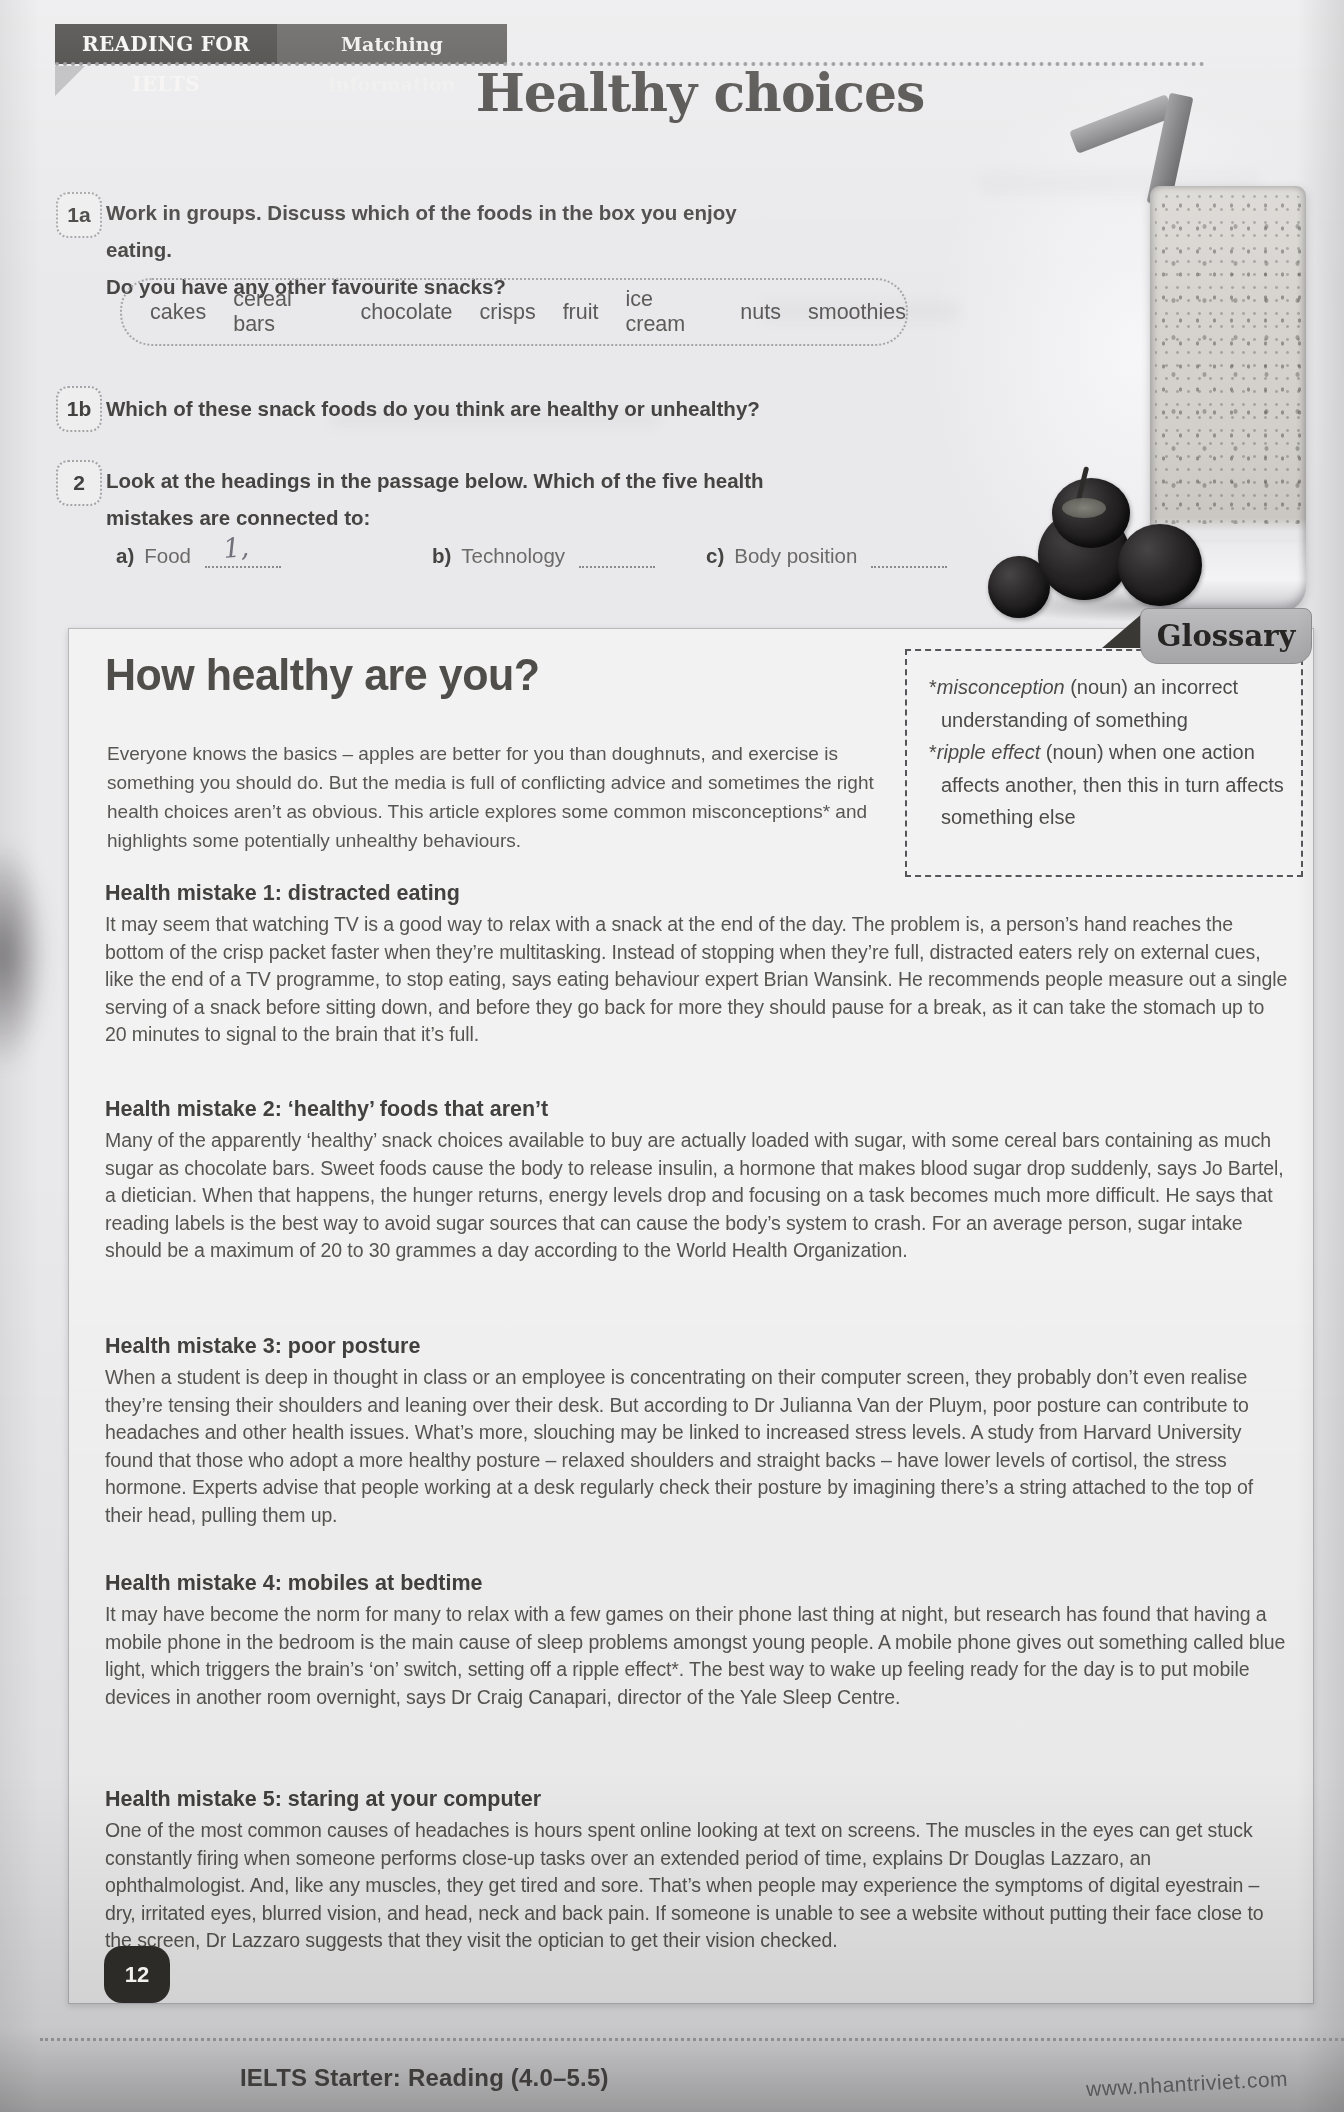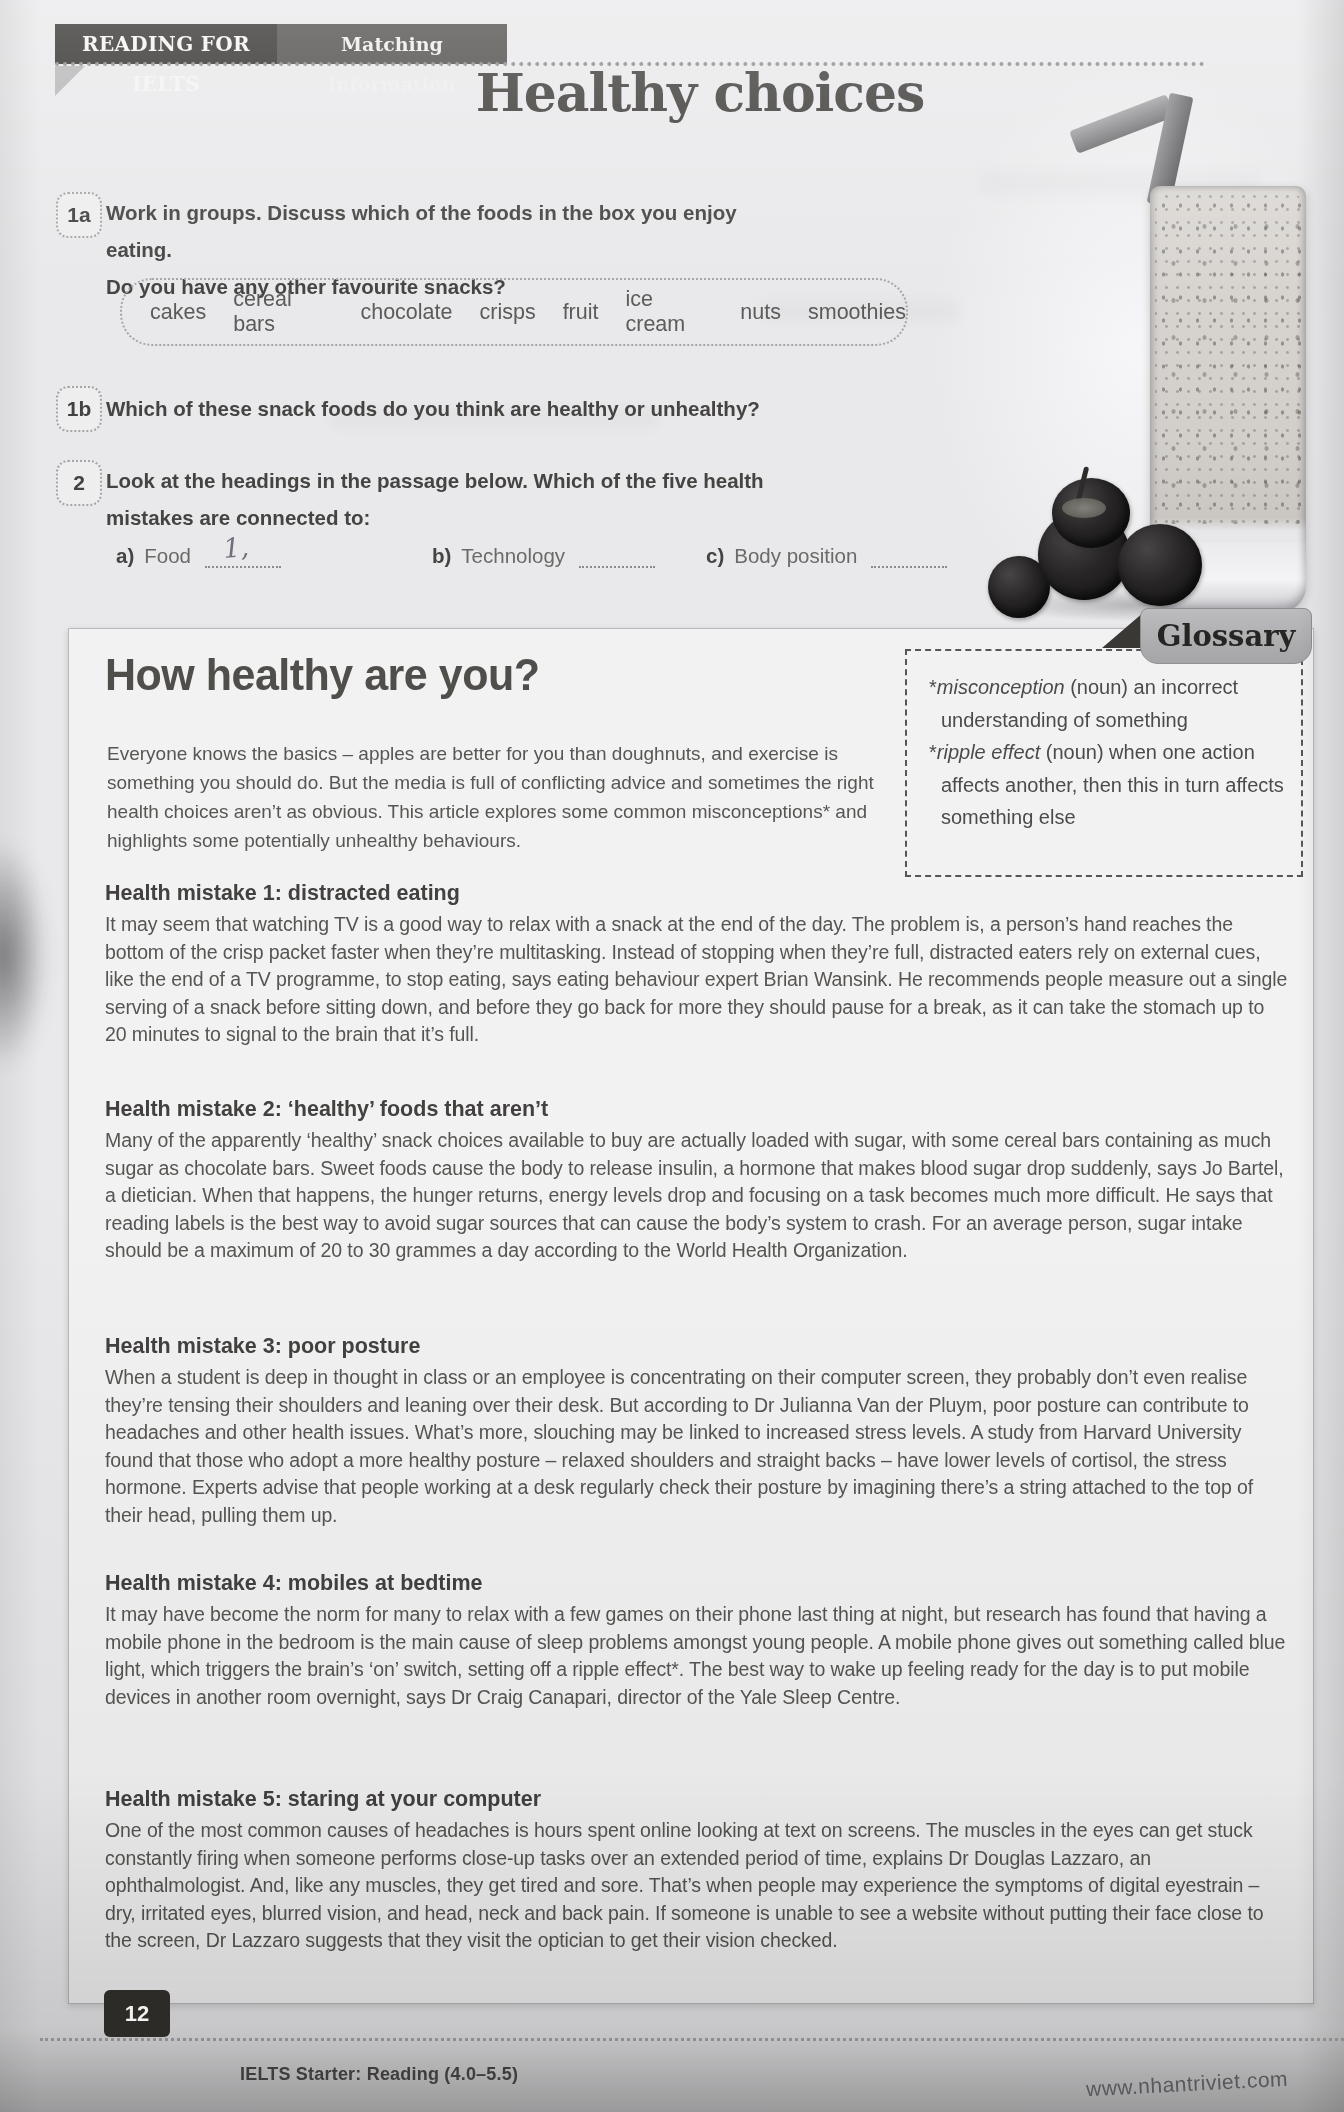--- a/index.html
+++ b/index.html
@@ -86,23 +86,23 @@
   .gloss-tab{left:1140px;top:608px;width:170px;height:54px;background:linear-gradient(180deg,#bcbbbd,#a5a4a6);
     border:1px solid #8f8e90;border-radius:8px 8px 18px 18px;z-index:5;
     display:flex;align-items:center;justify-content:center;
     font-family:"DejaVu Serif",serif;font-weight:bold;font-size:29px;color:#262524;}
   .gloss-pointer{left:1102px;top:612px;width:0;height:0;z-index:4;
     border-bottom:36px solid #393835;border-left:42px solid transparent;}
   .section-head{left:36px;font-size:21.5px;font-weight:bold;color:#42413f;}
   .section-body{left:36px;width:1186px;font-size:19.5px;line-height:27.6px;color:#575551;letter-spacing:-.1px;}
   
   .footer-dots{left:40px;top:2038px;width:1304px;height:0;border-top:3px dotted #8e8d90;z-index:51;}
-  .page-badge{left:104px;top:1990px;width:66px;height:47px;background:#2d2b28;border-radius:6px;z-index:51;
+  .page-badge{left:104px;top:1946px;width:66px;height:57px;background:#2d2b28;border-radius:18px;z-index:51;
     color:#f2f1ef;font-weight:bold;font-size:22px;display:flex;align-items:center;justify-content:center;}
-  .footer-book{left:240px;top:2064px;font-weight:bold;font-size:18px;color:#3e3d3b;letter-spacing:.2px;z-index:51;}
+  .footer-book{left:240px;top:2064px;font-weight:bold;font-size:24px;color:#3e3d3b;letter-spacing:.2px;z-index:51;}
   .footer-site{left:1086px;top:2072px;font-size:21px;color:#58575a;transform:rotate(-3deg);z-index:51;letter-spacing:.5px;}
 </style>
 </head>
 <body>
 
 <div class="abs photo-bg"></div>
 <div class="abs showthrough" style="left:980px;top:170px;width:280px;height:26px;"></div>
 <div class="abs showthrough" style="left:760px;top:300px;width:200px;height:22px;"></div>
 <div class="abs showthrough" style="left:330px;top:408px;width:330px;height:20px;"></div>
 

